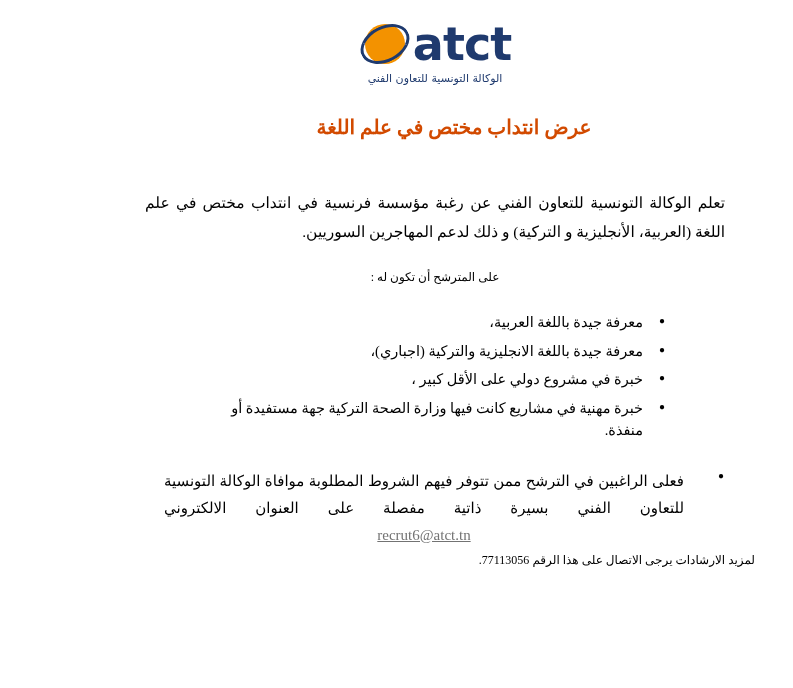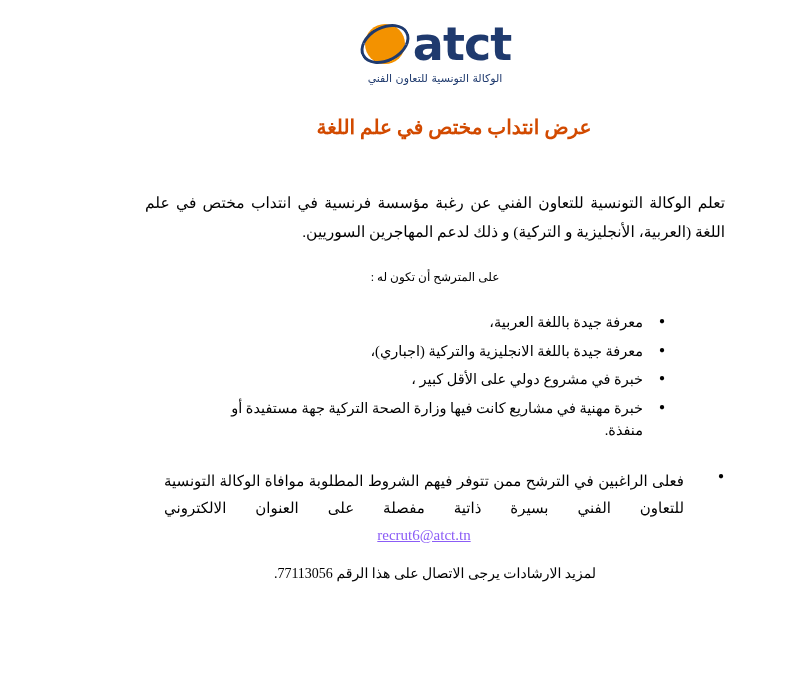--- a/index.html
+++ b/index.html
@@ -171,30 +171,29 @@
     text-align: justify;
     text-align-last: justify;
   }
   .email-line {
     text-align: center;
     margin-top: 4px;
   }
   .email-link {
     direction: ltr;
     unicode-bidi: embed;
-    color: #8b5cf6;
+    color: #737373;
     text-decoration: underline;
     font-size: 15px;
     font-family: "Liberation Serif", serif;
   }
   .footer-line {
     width: 640px;
-    margin: 21px auto 0 auto;
-    text-align: center;
-    font-size: 14px;
+    margin: 9px auto 0 auto;
+    font-size: 12px;
   }
 </style>
 </head>
 <body>
 
 <div class="page">
 
   <div class="logo-block">
     <div class="logo-row">
       <div class="logo-mark">

